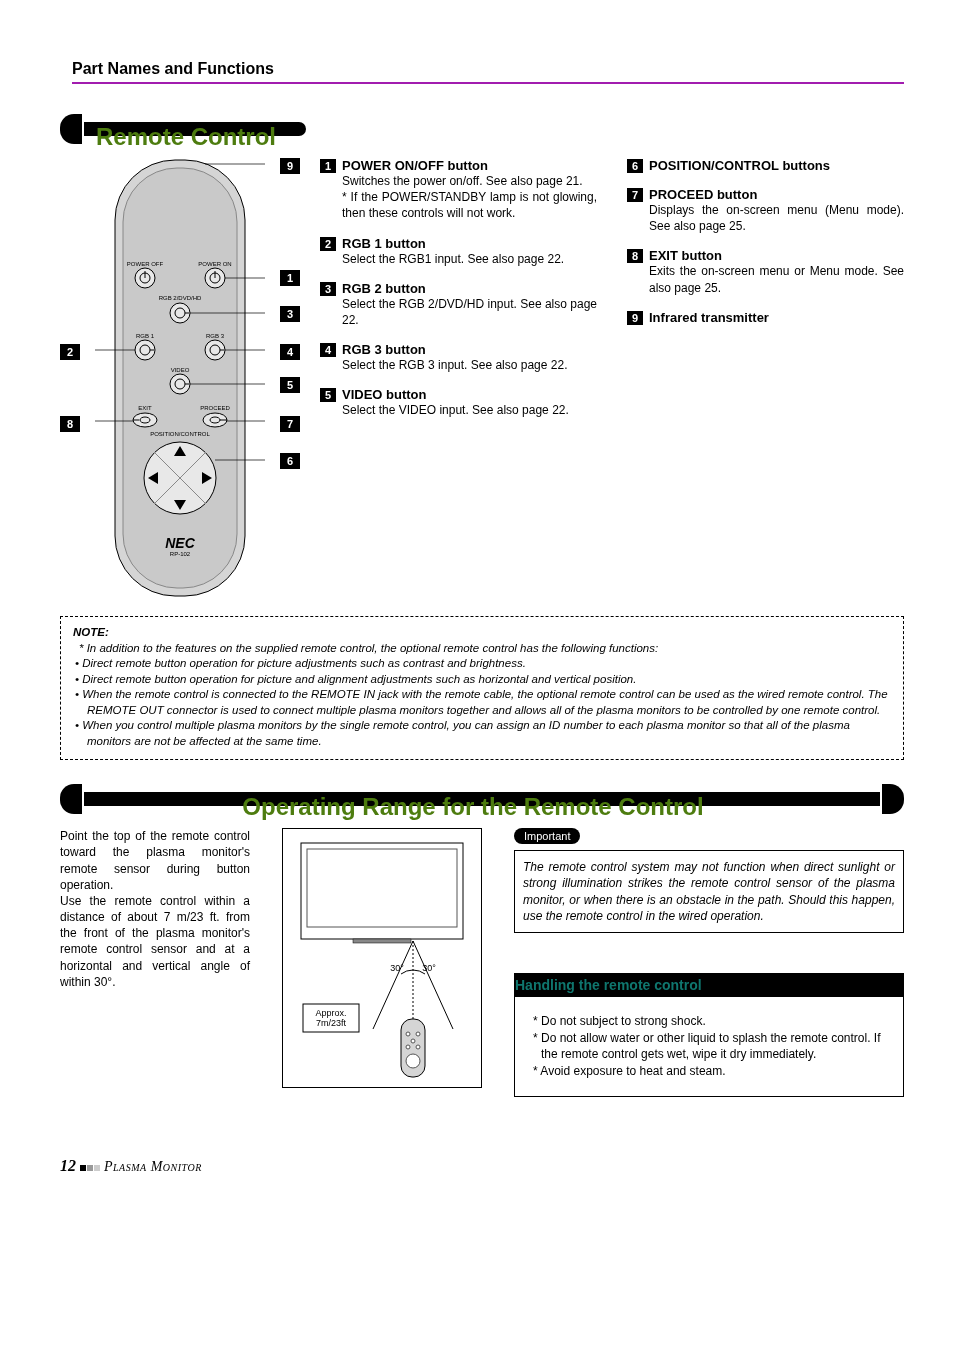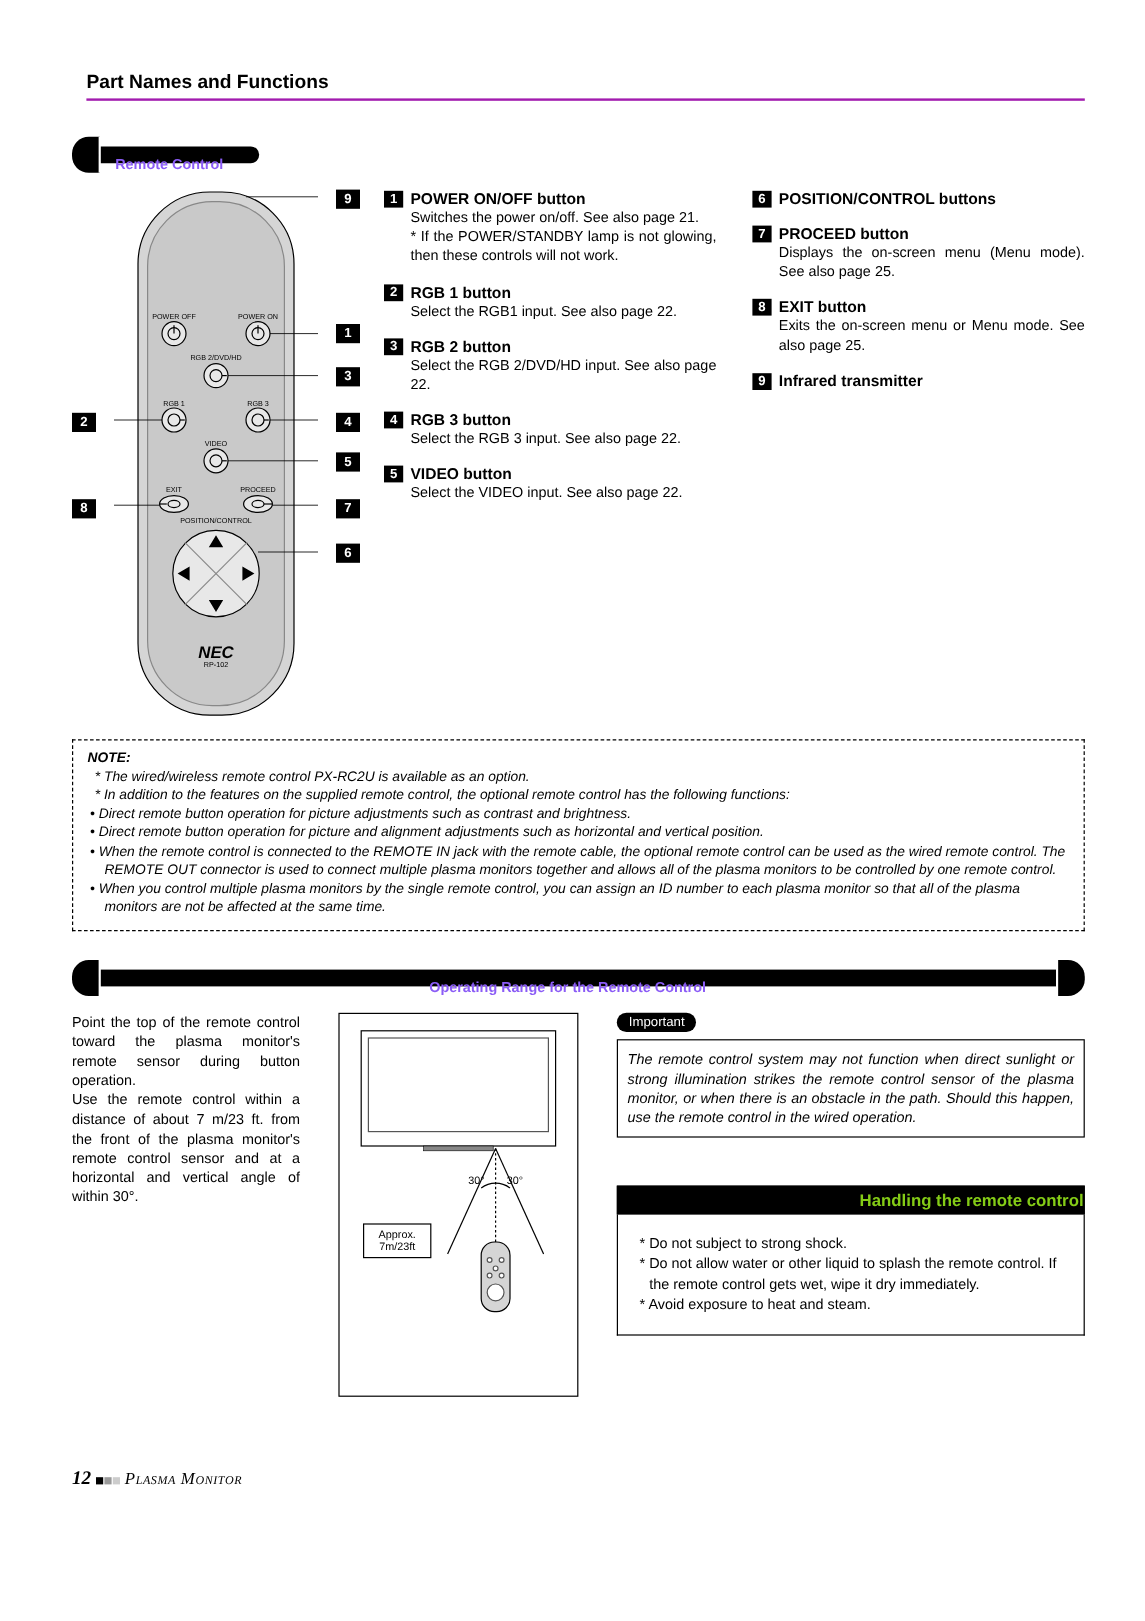--- a/index.html
+++ b/index.html
@@ -27,25 +27,25 @@
   }
   .section-header .cap {
     background: #000;
     width: 24px;
     height: 30px;
     border-radius: 14px 0 0 14px;
     border-right: 2px solid #fff;
   }
   .section-header .bar {
     background: #000;
-    color: #8b5cf6;
+    color: #4d7c0f;
     height: 14px;
     line-height: 30px;
     padding: 0 30px 0 12px;
-    font-size: 12px;
+    font-size: 24px;
     font-weight: bold;
     border-radius: 0 16px 16px 0;
   }
   .section-header.wide { justify-content: center; }
   .section-header.wide .bar { flex: 1; text-align: center; border-radius: 0; }
   .section-header.wide .cap-r {
     background: #000;
     width: 24px;
     height: 30px;
     border-radius: 0 14px 14px 0;
@@ -90,34 +90,34 @@
     font-style: italic;
     font-size: 11.5px;
     line-height: 1.35;
   }
   .note-box .note-title { font-weight: bold; font-style: italic; }
   .note-box ul { list-style: none; padding-left: 14px; }
   .note-box ul li::before { content: "• "; margin-left: -12px; }
   .note-box .starline { padding-left: 14px; text-indent: -8px; }
   .bottom-block { display: flex; gap: 32px; }
   .bottom-left { flex: 0 0 190px; font-size: 12px; line-height: 1.35; text-align: justify; }
-  .diagram-box { flex: 0 0 200px; border: 1px solid #000; height: 320px; position: relative; }
+  .diagram-box { flex: 0 0 200px; border: 1px solid #000; height: 260px; position: relative; }
   .bottom-right { flex: 1; }
   .important-hdr {
     display: inline-block; background: #000; color: #fff;
     padding: 2px 10px; border-radius: 10px; font-size: 11px; font-weight: normal;
     margin-bottom: 6px;
   }
   .important-body {
     border: 1px solid #000; padding: 8px 8px; font-style: italic;
     font-size: 12px; line-height: 1.35; margin-bottom: 40px; text-align: justify;
   }
   .handling-hdr {
-    background: #000; color: #84cc16; font-weight: bold; font-size: 14px;
-    text-align: right; padding: 3px 0; border: 1px solid #000;
+    background: #000; color: #0f766e; font-weight: bold; font-size: 14px;
+    text-align: left; padding: 3px 0; border: 1px solid #000;
   }
   .handling-body {
     border: 1px solid #000; border-top: none; padding: 16px 14px;
     font-size: 12px; line-height: 1.4;
   }
   .handling-body div { padding-left: 12px; text-indent: -8px; }
   .footer {
     margin-top: 60px; font-style: italic; font-family: "Times New Roman", serif;
     font-size: 14px;
   }
@@ -268,21 +268,20 @@
             <span class="num">9</span>
             <span>Infrared transmitter</span>
           </div>
         </div>
       </div>
   </div>
 </div>
 
 <div class="note-box">
   <div class="note-title">NOTE:</div>
-  <div class="starline">*  The wired/wireless remote control PX-RC2U is available as an option.</div>
   <div class="starline">*  In addition to the features on the supplied remote control, the optional remote control has the following functions:</div>
   <ul id="note-bullets">
       <li>Direct remote button operation for picture adjustments such as contrast and brightness.</li>
       <li>Direct remote button operation for picture and alignment adjustments such as horizontal and vertical position.</li>
       <li>When the remote control is connected to the REMOTE IN jack with the remote cable, the optional remote control can be used as the wired remote control. The REMOTE OUT connector is used to connect multiple plasma monitors together and allows all of the plasma monitors to be controlled by one remote control.</li>
       <li>When you control multiple plasma monitors by the single remote control, you can assign an ID number to each plasma monitor so that all of the plasma monitors are not be affected at the same time.</li>
     </ul>
 </div>
 
 <div class="section-header wide">

